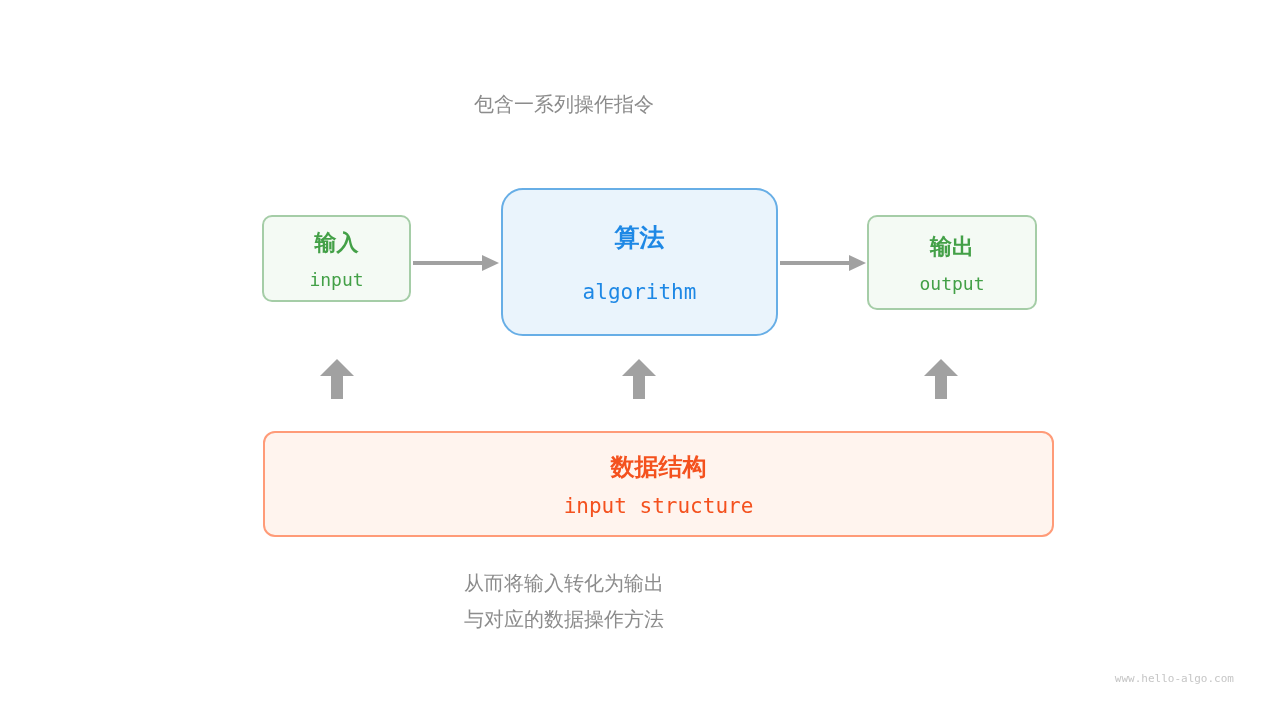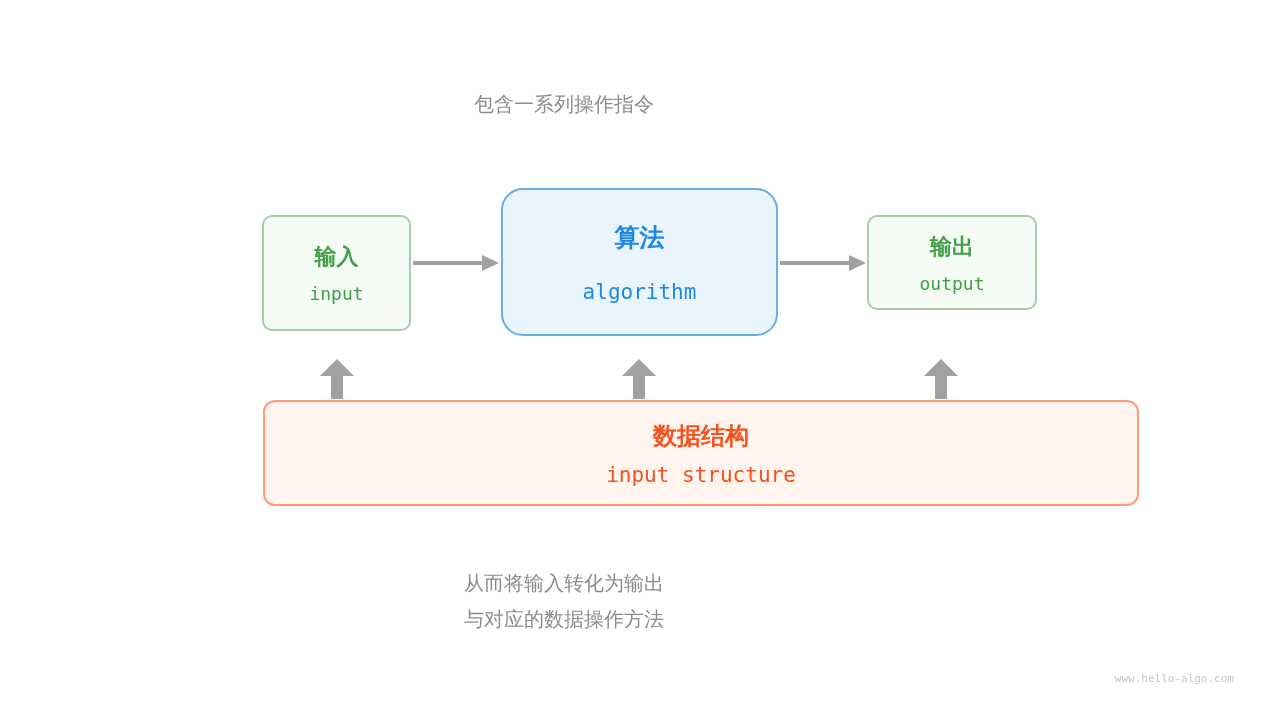--- a/index.html
+++ b/index.html
@@ -58,24 +58,24 @@
 
   .node-orange {
     border-color: #ff9b78;
     background: #fff4ee;
     color: #f4511e;
     border-radius: 12px;
   }
   .node-orange .title { font-size: 24px; }
   .node-orange .subtitle { font-size: 21px; margin-top: 11px; }
 
-  #box-input  { left: 262px; top: 215px; width: 149px; height: 116px; }
+  #box-input  { left: 262px; top: 215px; width: 149px; height: 87px; }
   #box-algo   { left: 501px; top: 188px; width: 277px; height: 148px; }
   #box-output { left: 867px; top: 215px; width: 170px; height: 95px; }
-  #box-ds     { left: 263px; top: 400px; width: 876px; height: 106px; text-align: right; }
+  #box-ds     { left: 263px; top: 431px; width: 791px; height: 106px; text-align: right; }
 
   
   .h-arrow-1 { left: 413px; top: 253px; }
   .h-arrow-2 { left: 780px; top: 253px; }
   .up-arrow-1 { left: 320px; top: 359px; }
   .up-arrow-2 { left: 622px; top: 359px; }
   .up-arrow-3 { left: 924px; top: 359px; }
 
   
   .watermark {

